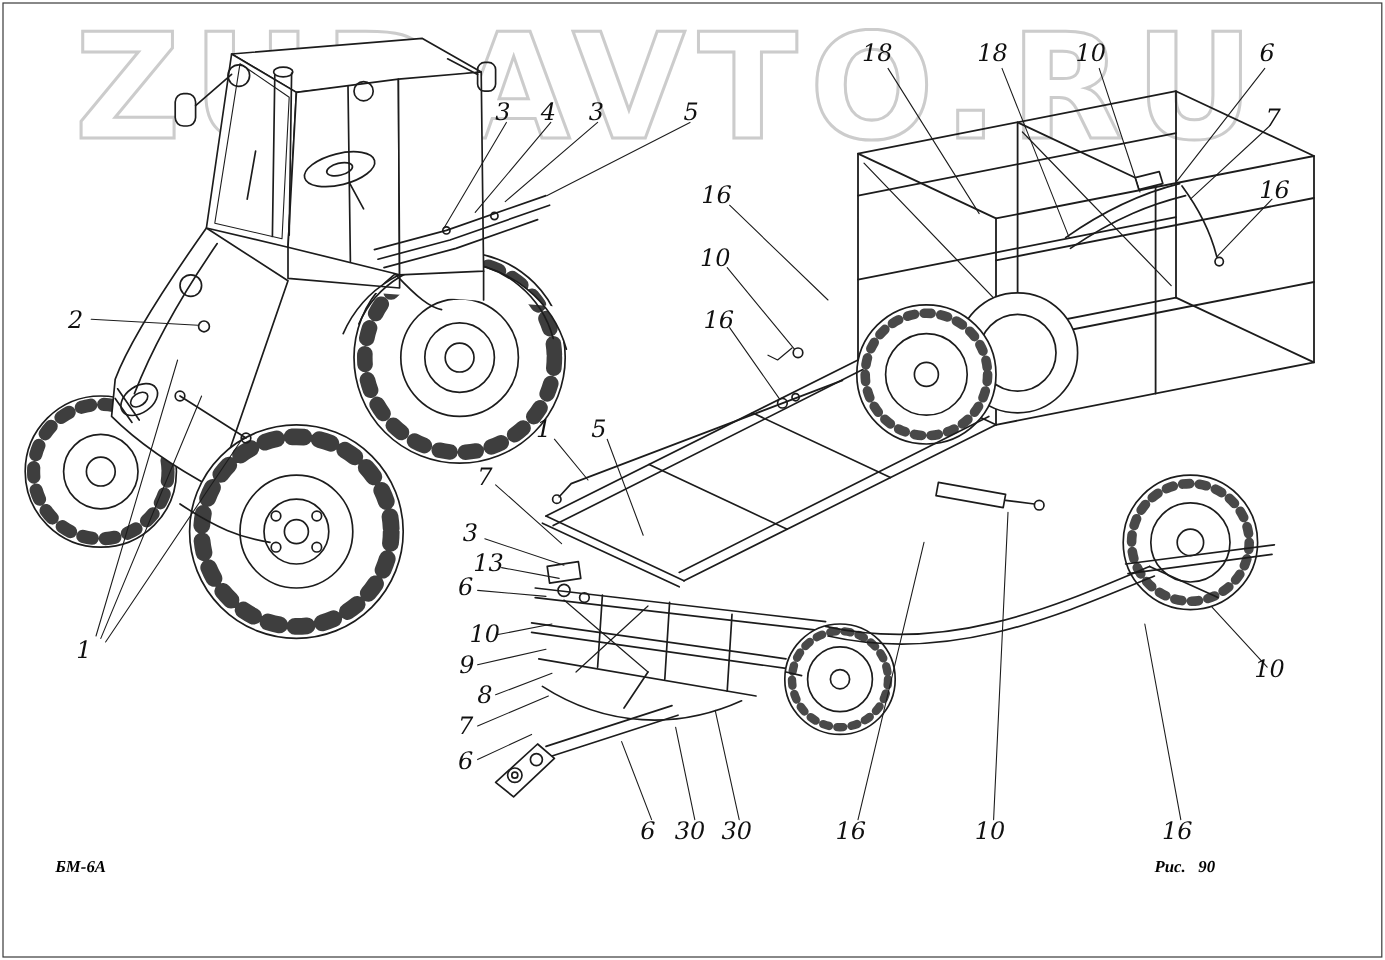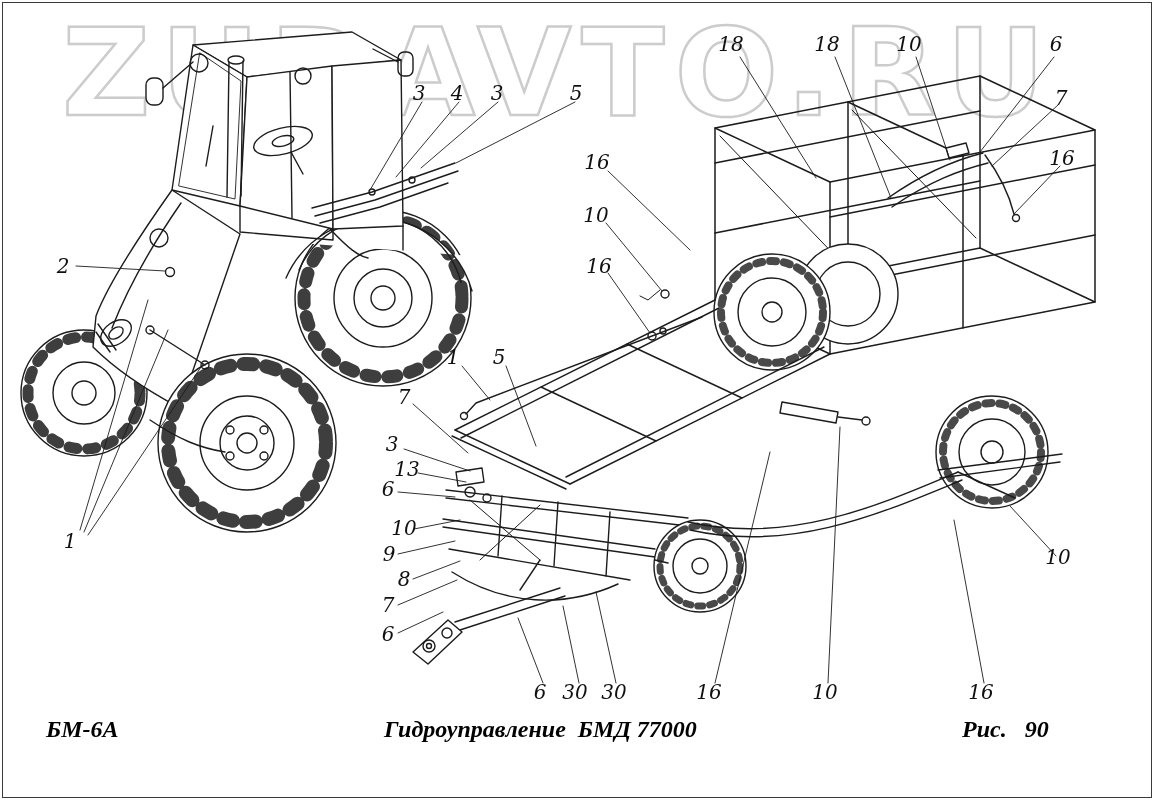--- a/index.html
+++ b/index.html
@@ -13,21 +13,21 @@
     color:rgba(255,255,255,0.35); -webkit-text-stroke:2.5px #cccccc;
   }
   svg.diagram { position:absolute; left:0; top:0; z-index:2; }
   .callout {
     position:absolute; z-index:3; transform:translate(-50%,-50%);
     font-family:"DejaVu Serif", serif; font-style:italic; font-size:20px; color:#101010;
     line-height:1; white-space:nowrap;
   }
   .footer-label {
     position:absolute; z-index:3; font-family:"Liberation Serif","DejaVu Serif",serif;
-    font-style:italic; font-weight:bold; font-size:24px; color:#000; white-space:pre; line-height:1;
+    font-style:italic; font-weight:bold; font-size:14px; color:#000; white-space:pre; line-height:1;
   }
 </style>
 </head>
 <body>
 
 <div class="canvas">
 
   <div class="frame"></div>
 
   <div class="watermark">ZUDAVTO.RU</div>
@@ -252,16 +252,15 @@
   <span class="callout" style="left:388px; top:634px">6</span>
   <span class="callout" style="left:540px; top:692px">6</span>
   <span class="callout" style="left:575px; top:692px">30</span>
   <span class="callout" style="left:614px; top:692px">30</span>
   <span class="callout" style="left:709px; top:692px">16</span>
   <span class="callout" style="left:825px; top:692px">10</span>
   <span class="callout" style="left:981px; top:692px">16</span>
   <span class="callout" style="left:1058px;top:557px">10</span>
 
   <span class="footer-label" style="left:46px;  top:717px">БМ-6А</span>
-  <span class="footer-label" style="left:384px; top:717px">Гидроуправление  БМД 77000</span>
   <span class="footer-label" style="left:962px; top:717px">Рис.   90</span>
 
 </div>
 
 </body></html>

